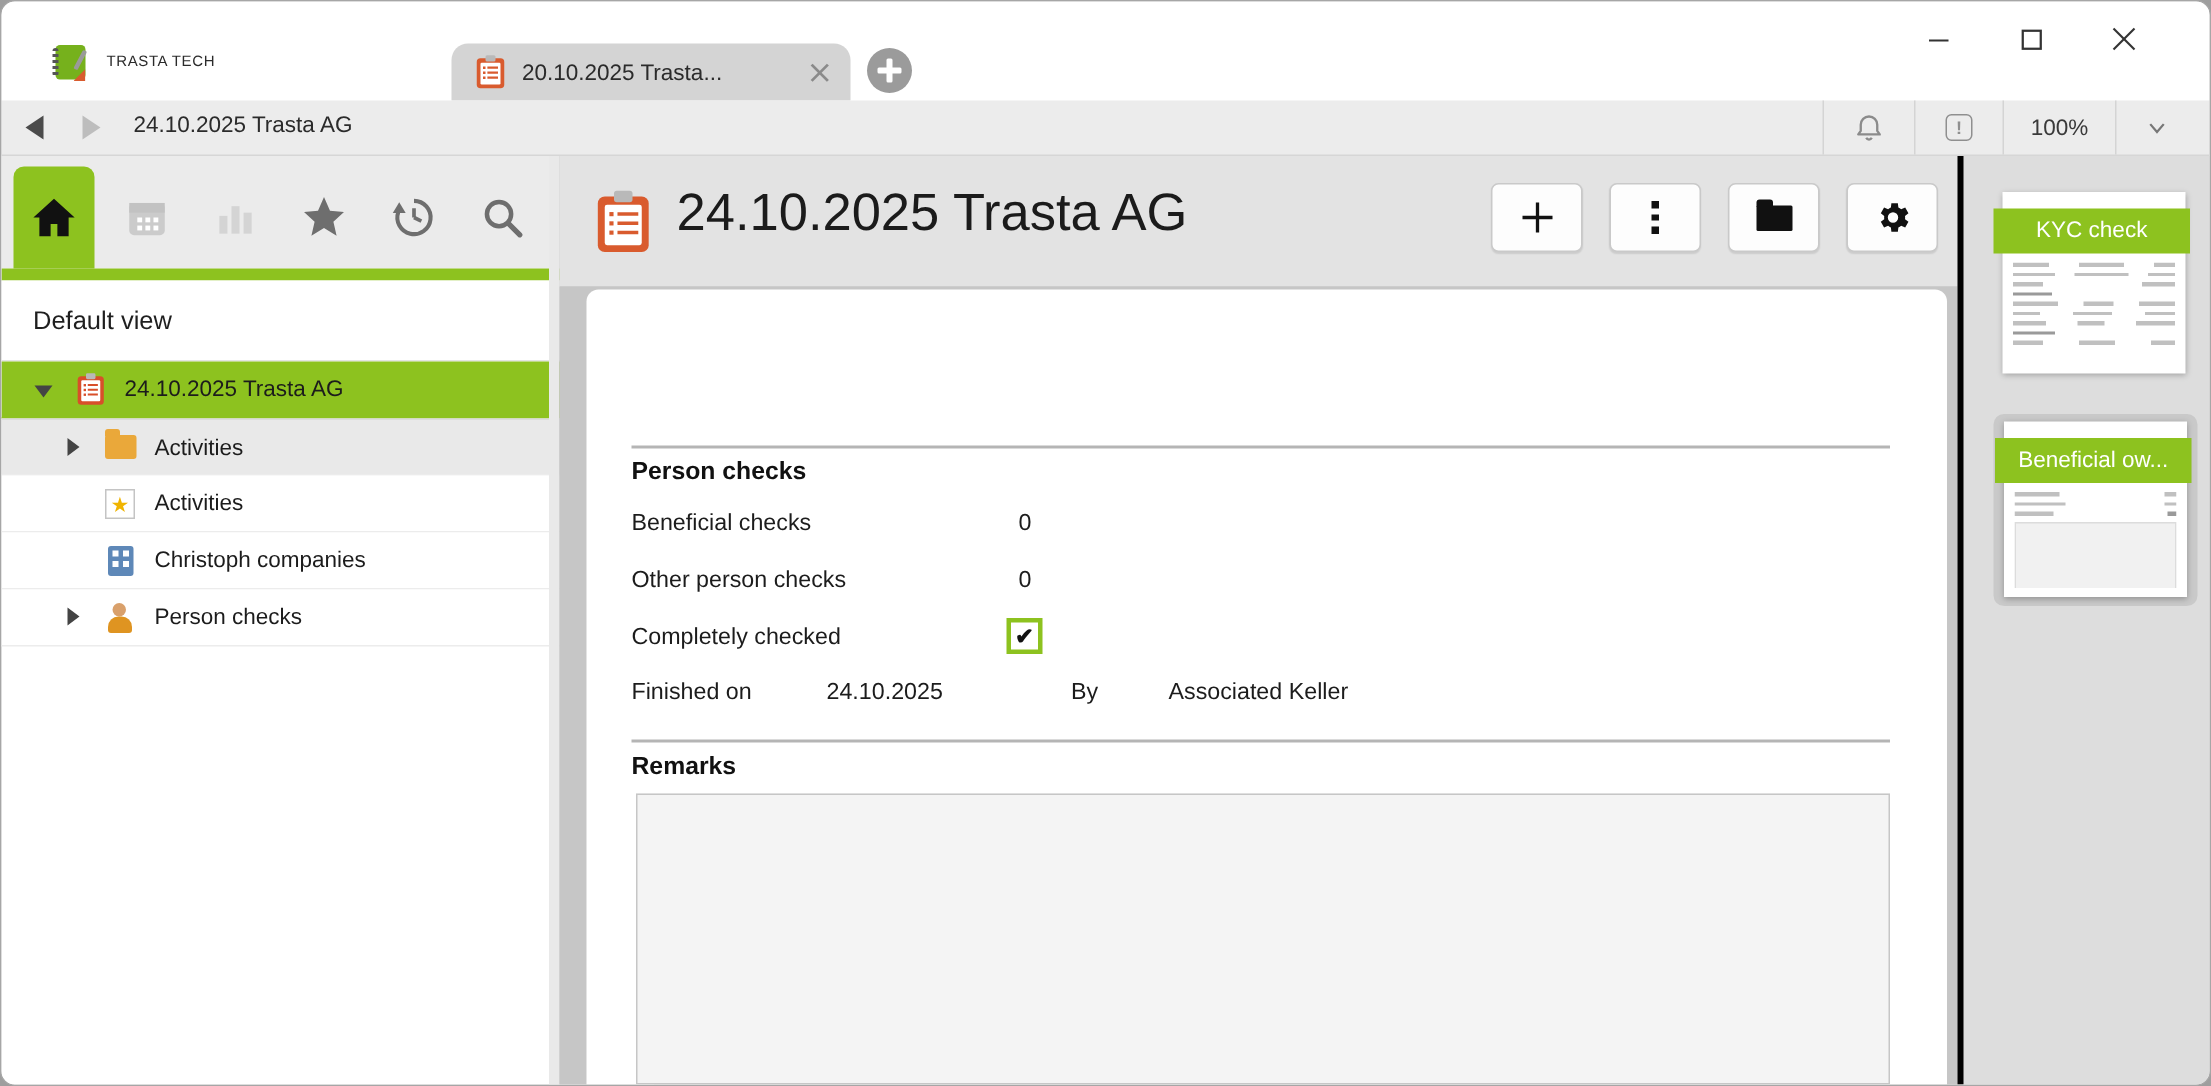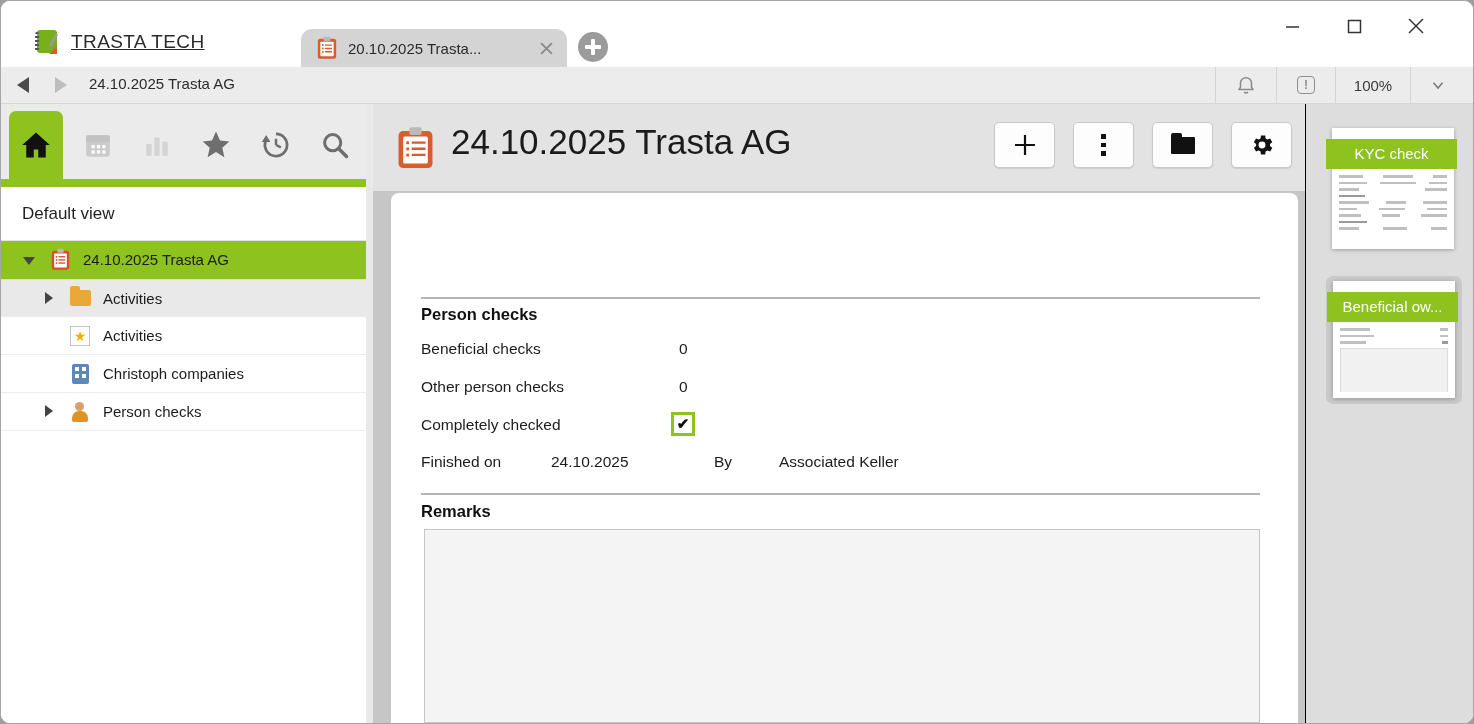--- a/index.html
+++ b/index.html
@@ -5,21 +5,21 @@
   * { margin:0; padding:0; box-sizing:border-box; }
   html,body { background:#9e9e9e; font-family:"Liberation Sans", sans-serif; }
   .window{
     position:relative; width:1474px; height:724px; background:#fff;
     border:1px solid #a6a6a6; border-radius:10px; overflow:hidden;
   }
 
   
   .titlebar{ position:absolute; top:0; left:0; right:0; height:66px; background:#fff; }
   .app-tab{ position:absolute; left:32px; top:28px; display:flex; align-items:center; gap:13px; cursor:default;}
-  .app-tab .label{ font-size:19px; color:#2b2b2b; letter-spacing:.4px;text-decoration:underline; }
+  .app-tab .label{ font-size:10px; color:#2b2b2b; letter-spacing:.4px; }
   .book-icon{ position:relative; width:25px; height:25px; }
   .book-icon .body{ position:absolute; left:4px; top:1px; width:20px; height:23px; background:#76b11c; border-radius:3px;}
   .book-icon .spine{ position:absolute; left:2px; top:3px; width:4px; height:19px;
     background:repeating-linear-gradient(#555 0 2px, transparent 2px 4px); border-radius:2px;}
   .book-icon .corner{ position:absolute; right:1px; bottom:0; width:8px; height:8px; background:#d95b2e; clip-path:polygon(100% 0,100% 100%,0 100%);}
   .book-icon .pen{ position:absolute; right:3px; top:4px; width:3px; height:14px; background:#9a9a9a; transform:rotate(28deg); border-radius:1px;}
 
   .doc-tab{ position:absolute; left:300px; top:28px; width:266px; height:38px;
     background:#d4d4d4; border-radius:11px 11px 0 0; display:flex; align-items:center; padding:0 14px 0 16px; gap:11px; cursor:default;}
   .doc-tab .label{ flex:1; font-size:15px; color:#2b2b2b; white-space:nowrap; overflow:hidden;}
@@ -107,21 +107,21 @@
 
   .hrule{ position:absolute; left:30px; right:38px; height:2px; background:#b5b5b5; }
   .f-label{ position:absolute; font-size:15.5px; color:#1c1c1c; white-space:nowrap;}
   .f-value{ position:absolute; font-size:15.5px; color:#1c1c1c; }
   .group-h{ position:absolute; left:30px; font-size:16.5px; font-weight:bold; color:#111; }
   .checkbox{ position:absolute; left:280px; top:219px; width:24px; height:24px; background:#fff; border:3px solid #8dc21f; display:flex; align-items:center; justify-content:center;}
   .checkbox:after{ content:"\2714"; font-size:15px; color:#111; font-weight:bold; margin-top:-1px;}
   .remarks-area{ position:absolute; left:33px; right:38px; top:336px; bottom:0; background:#f4f4f4; border:1px solid #c6c6c6; resize:none; font-family:"Liberation Sans",sans-serif; font-size:15px; color:#333; padding:8px; outline:none;}
 
   
-  .rightpanel{ position:absolute; right:0; top:103px; bottom:0; width:168px; background:#dddddd; border-left:1px solid #000000; }
+  .rightpanel{ position:absolute; right:0; top:103px; bottom:0; width:168px; background:#dddddd; border-left:4px solid #000000; }
   .thumb{ position:absolute; left:26px; width:122px; background:#fff; box-shadow:0 1px 4px rgba(0,0,0,.28); }
   .thumb .t-ribbon{ position:absolute; left:-6px; right:-3px; top:11px; height:30px; background:#8dc21f; color:#fff;
     font-size:15px; line-height:30px; text-align:center; white-space:nowrap; overflow:hidden; z-index:2;}
   .t-body{ position:absolute; left:7px; right:7px; top:47px; bottom:6px; overflow:hidden;}
   .sk-row{ display:flex; justify-content:space-between; margin-bottom:4px;}
   .sk{ height:2.5px; background:#c0c0c0; }
   .sk.d{ background:#9a9a9a;}
   .sk-box{ background:#f1f1f1; border:1px solid #dcdcdc; height:52px; margin-top:3px;}
   .sk-green{ height:6px; background:#9fbf62; margin-bottom:4px;}
   .halo{ position:absolute; left:20px; width:136px; background:#c9c9c9; border-radius:7px; }

